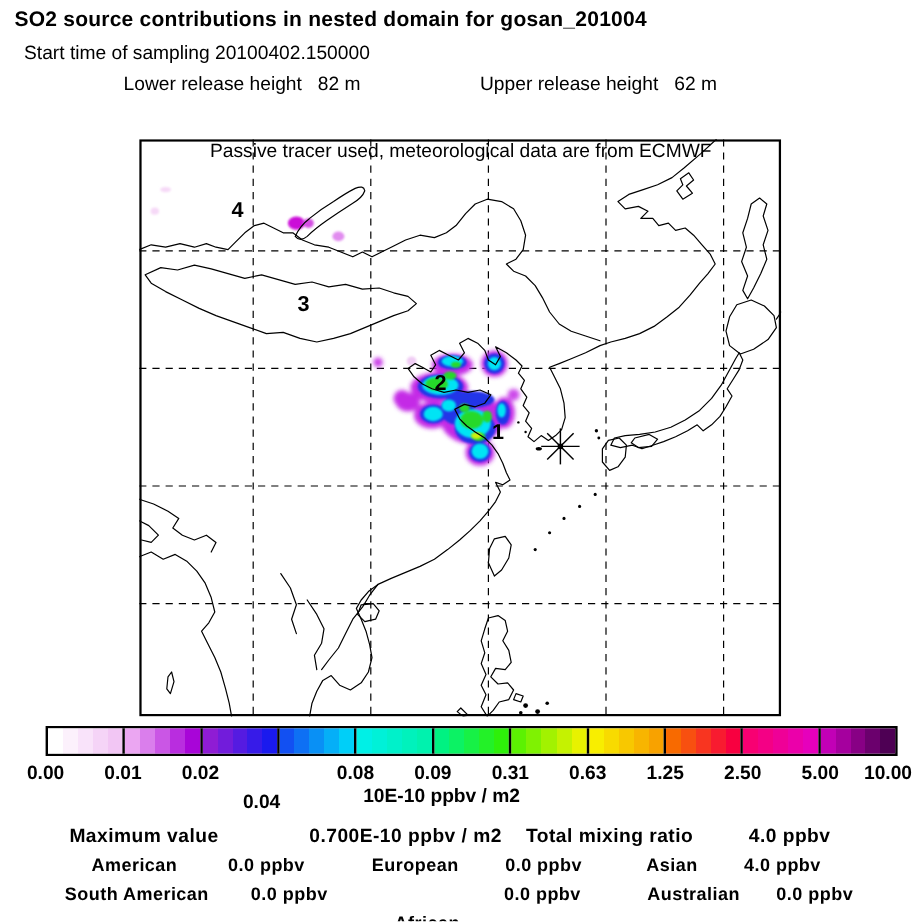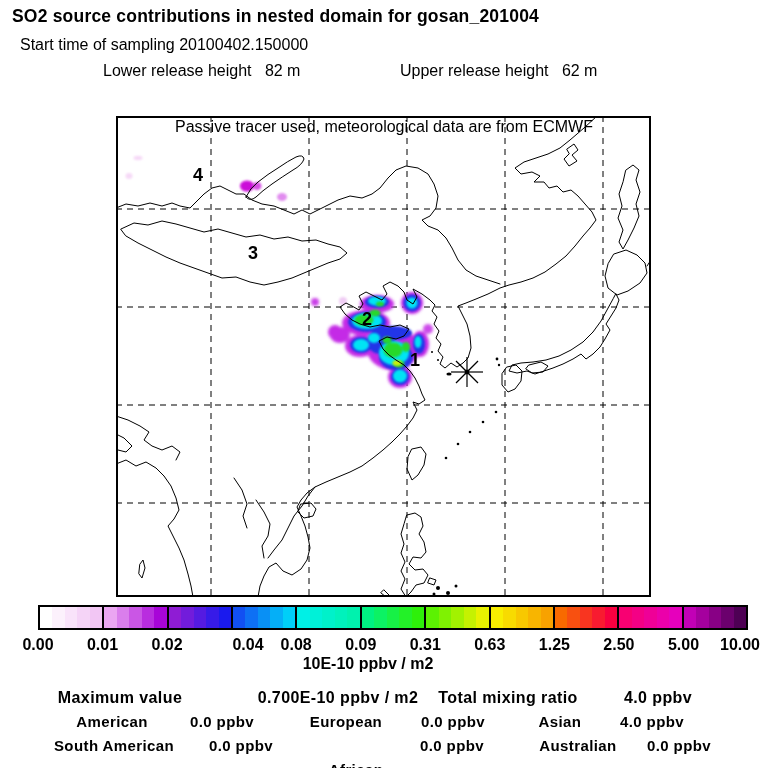--- a/index.html
+++ b/index.html
@@ -188,21 +188,21 @@
       <div class="seg" style="background: linear-gradient(90deg, rgb(92, 242, 2) 0%, rgb(92, 242, 2) 20%, rgb(127, 242, 2) 20%, rgb(127, 242, 2) 40%, rgb(162, 242, 1) 40%, rgb(162, 242, 1) 60%, rgb(197, 242, 1) 60%, rgb(197, 242, 1) 80%, rgb(232, 242, 0) 80%, rgb(232, 242, 0) 100%);"></div>
       <div class="seg" style="background: linear-gradient(90deg, rgb(248, 238, 0) 0%, rgb(248, 238, 0) 20%, rgb(248, 219, 0) 20%, rgb(248, 219, 0) 40%, rgb(248, 200, 0) 40%, rgb(248, 200, 0) 60%, rgb(248, 181, 0) 60%, rgb(248, 181, 0) 80%, rgb(248, 162, 0) 80%, rgb(248, 162, 0) 100%);"></div>
       <div class="seg" style="background: linear-gradient(90deg, rgb(248, 106, 0) 0%, rgb(248, 106, 0) 20%, rgb(248, 80, 16) 20%, rgb(248, 80, 16) 40%, rgb(248, 53, 32) 40%, rgb(248, 53, 32) 60%, rgb(248, 27, 48) 60%, rgb(248, 27, 48) 80%, rgb(248, 0, 64) 80%, rgb(248, 0, 64) 100%);"></div>
       <div class="seg" style="background: linear-gradient(90deg, rgb(248, 0, 114) 0%, rgb(248, 0, 114) 20%, rgb(244, 0, 133) 20%, rgb(244, 0, 133) 40%, rgb(239, 0, 151) 40%, rgb(239, 0, 151) 60%, rgb(235, 0, 170) 60%, rgb(235, 0, 170) 80%, rgb(230, 0, 188) 80%, rgb(230, 0, 188) 100%);"></div>
       <div class="seg" style="background: linear-gradient(90deg, rgb(194, 0, 182) 0%, rgb(194, 0, 182) 20%, rgb(165, 0, 158) 20%, rgb(165, 0, 158) 40%, rgb(136, 0, 133) 40%, rgb(136, 0, 133) 60%, rgb(107, 0, 109) 60%, rgb(107, 0, 109) 80%, rgb(78, 0, 84) 80%, rgb(78, 0, 84) 100%);"></div>
     </div>
   <div id="ticks">
       <span class="tick" style="left: 38px;">0.00</span>
       <span class="tick" style="left: 102.545px; text-align: center;">0.01</span>
       <span class="tick" style="left: 167.091px;">0.02</span>
-      <span class="tick" style="left: 248px;">0.04</span>
+      <span class="tick" style="left: 218px; margin-top: 24px;">0.04</span>
       <span class="tick" style="left: 296.182px;">0.08</span>
       <span class="tick" style="left: 360.727px;">0.09</span>
       <span class="tick" style="left: 425.273px;">0.31</span>
       <span class="tick" style="left: 489.818px;">0.63</span>
       <span class="tick" style="left: 554.364px;">1.25</span>
       <span class="tick" style="left: 618.909px;">2.50</span>
       <span class="tick" style="left: 683.455px;">5.00</span>
       <span class="tick" style="left: 740px;">10.00</span>
     </div>
   <div id="unit-label">10E-10 ppbv / m2</div>

